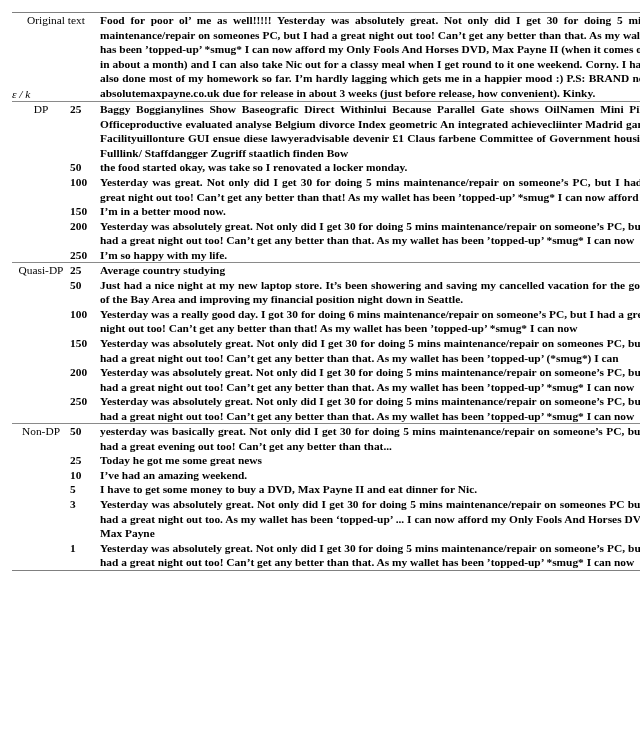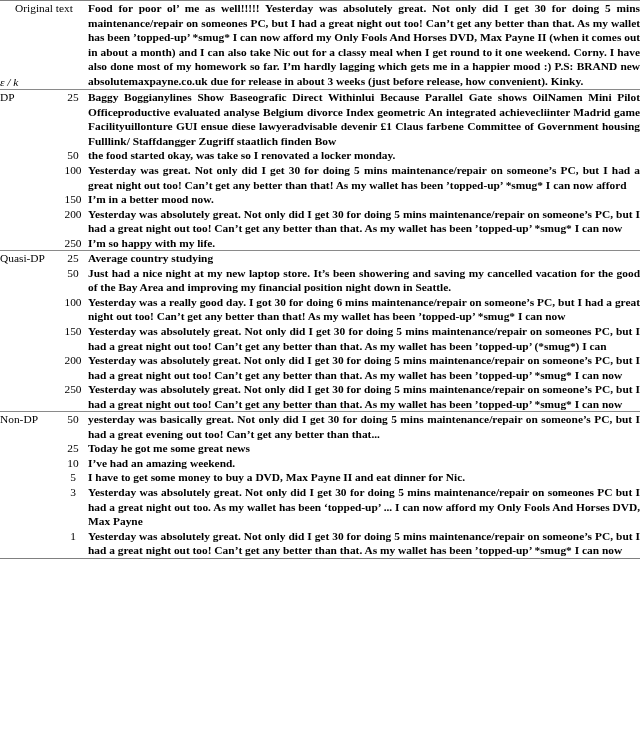--- a/index.html
+++ b/index.html
@@ -11,21 +11,21 @@
     width: 640px;
     height: 734px;
     font-family: "Liberation Serif", "DejaVu Serif", serif;
     color: #000000;
     -webkit-font-smoothing: antialiased;
   }
 
   .table-wrap {
     width: 640px;
     box-sizing: border-box;
-    padding: 0;
+    padding: 12px;
   }
 
   table.maintable {
     border-collapse: collapse;
     width: 640px;
     table-layout: fixed;
     font-size: 11.4px;
     line-height: 14.55px;
   }
 
@@ -40,28 +40,30 @@
   .rule-mid   { border-top: 1.3px solid #8a8a8a; }
   .rule-bot   { border-bottom: 1.4px solid #808080; }
 
   
   col.c-label { width: 58px; }
   col.c-eps   { width: 30px; }
   col.c-text  { width: 552px; }
 
   
   td.label {
+    text-align: center;
     vertical-align: middle;
     padding-right: 2px;
     white-space: nowrap;
   }
   td.eps {
-    text-align: center;
+    text-align: left;
     padding-right: 6px;
     border-right: 1.1px solid #8a8a8a;
+    font-weight: bold;
   }
   td.body {
     text-align: justify;
     text-justify: inter-word;
     padding-left: 5px;
     padding-right: 2px;
     hyphens: none;
     font-weight: bold;
   }
   .orig-col {

